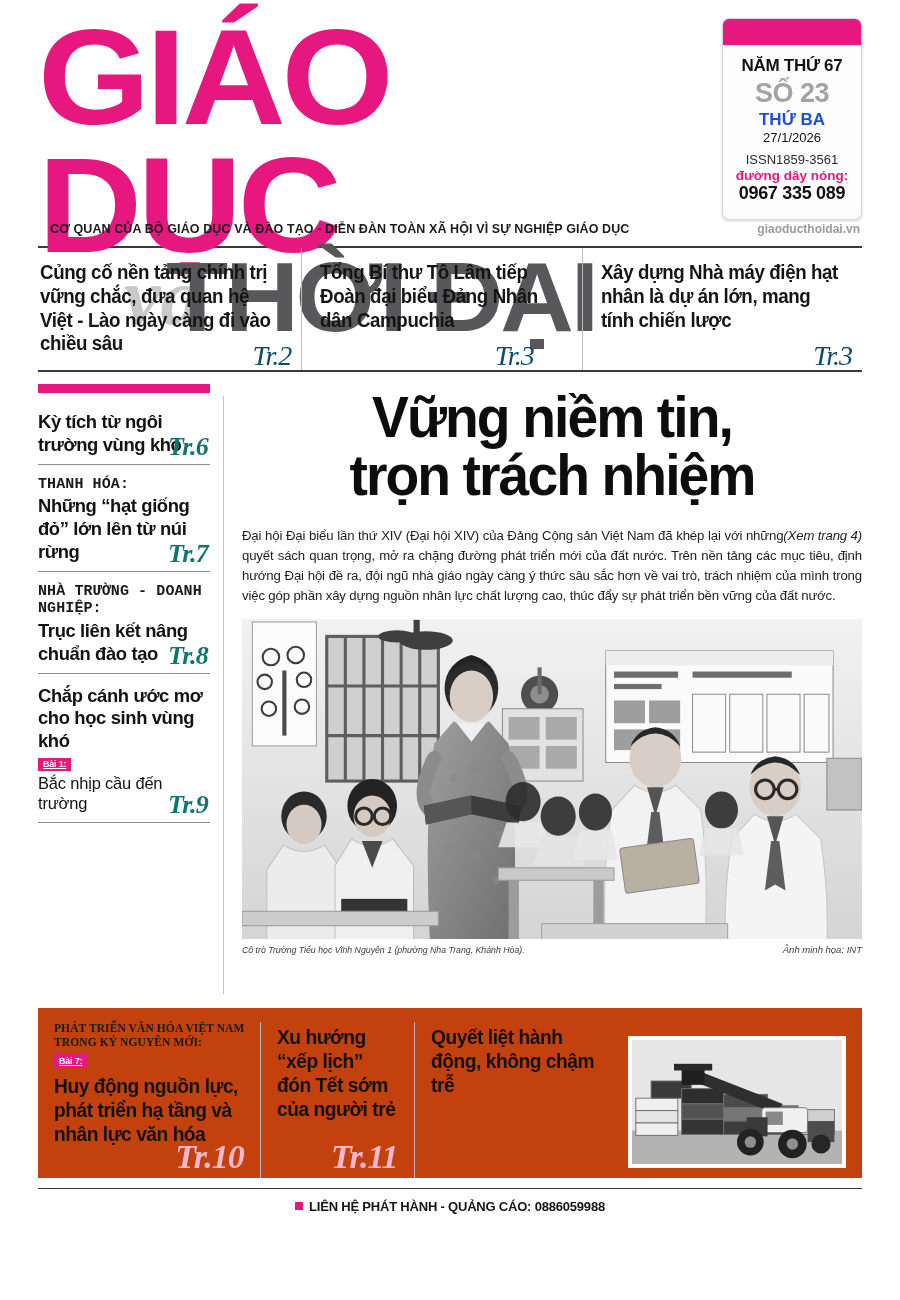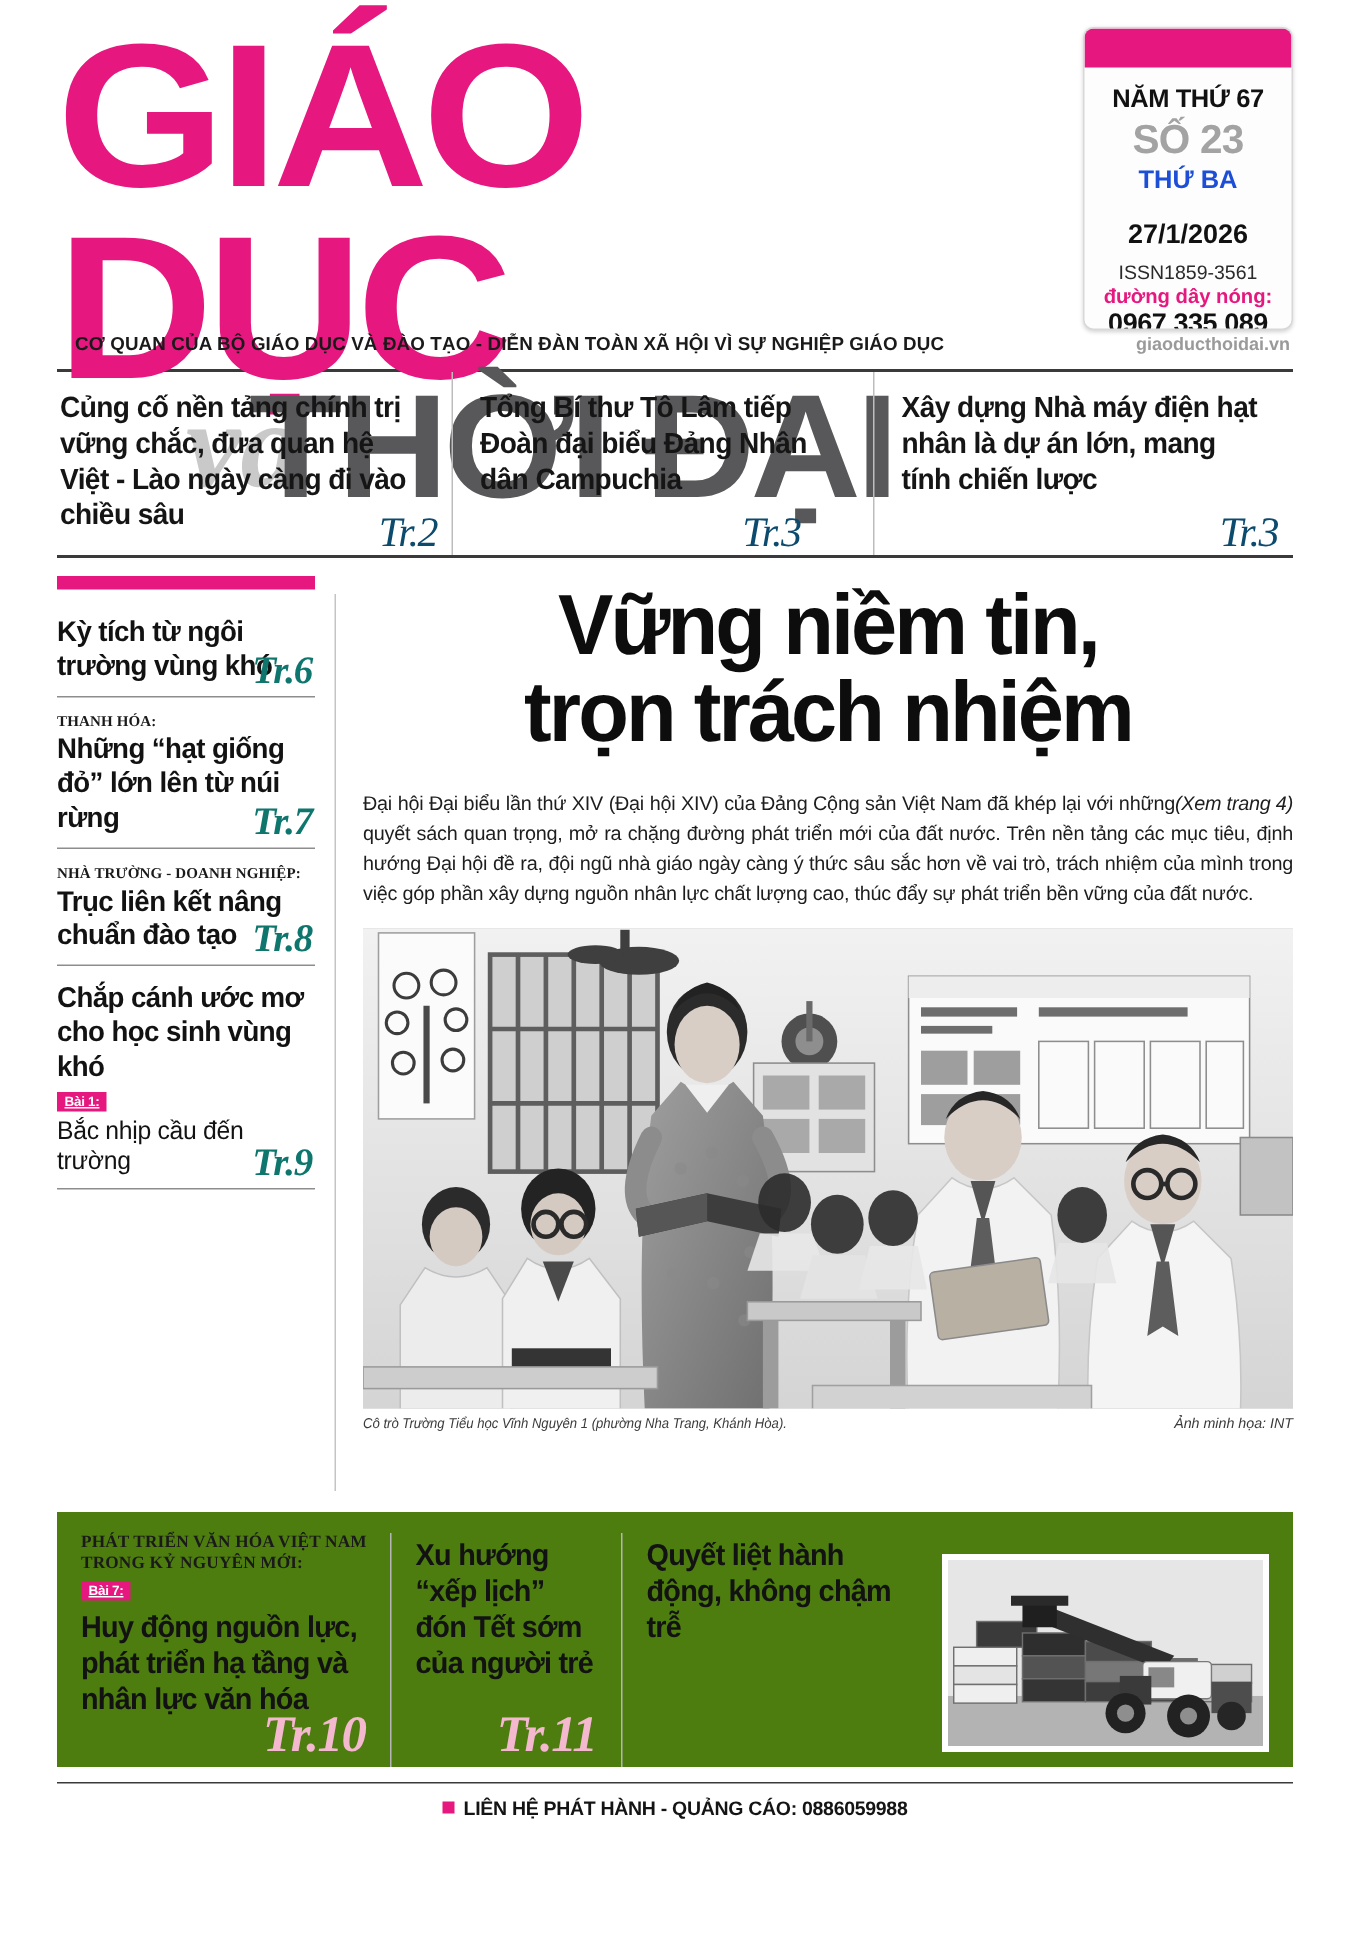--- a/index.html
+++ b/index.html
@@ -54,21 +54,21 @@
     width: 140px; height: 202px;
     background: #fdfdfd;
     border: 1px solid #d8d8d8; border-radius: 7px;
     box-shadow: 0 1px 3px rgba(0,0,0,.18);
     overflow: hidden; text-align: center;
   }
   .infobox-bar { height: 26px; background: #e6177e; }
   .ib-nam { margin-top: 11px; font-size: 17px; font-weight: bold; color: #111; letter-spacing: -0.3px; }
   .ib-so { margin-top: 2px; font-size: 27px; font-weight: bold; color: #a3a3a3; letter-spacing: -0.5px; }
   .ib-thu { margin-top: 1px; font-size: 17px; font-weight: bold; color: #1d4ed8; }
-  .ib-date { margin-top: 16px; font-size: 18px; font-weight: bold; color: #111; }
+  .ib-date { margin-top: 0px; font-size: 13px; font-weight: normal; color: #111; }
   .ib-issn { margin-top: 7px; font-size: 13px; color: #2b2b2b; }
   .ib-hot { margin-top: 1px; font-size: 13.5px; font-weight: bold; color: #e6177e; }
   .ib-phone { margin-top: 0px; font-size: 18px; font-weight: bold; color: #111; letter-spacing: -0.3px; }
 
   
   .rule-dark { height: 2px; background: #3a3a3a; margin-top: 6px; }
   .teasers { display: flex; height: 122px; }
   .teaser { position: relative; flex: 1; padding: 13px 14px 0 2px; }
   .teaser + .teaser { border-left: 1px solid #bdbdbd; padding-left: 18px; }
   .teaser-title {
@@ -91,22 +91,22 @@
   
   .sidebar { width: 186px; position: relative; padding-right: 14px; }
   .sidebar::after {
     content: ""; position: absolute; right: 0; top: 12px; bottom: 4px;
     width: 1px; background: #c4c4c4;
   }
   .pinkbar { height: 9px; background: #e6177e; margin-bottom: 18px; }
   .sb-item { position: relative; padding-bottom: 7px; margin-bottom: 11px; }
   .sb-item.ruled { border-bottom: 1px solid #8d8d8d; }
   .sb-kicker {
-    font-family: Liberation Serif, serif;
-    font-size: 10px; font-weight: bold; color: #1a1a1a;
+    font-family: Liberation Mono, monospace;
+    font-size: 15px; font-weight: bold; color: #1a1a1a;
     line-height: 1.18; letter-spacing: 0.1px; margin-bottom: 2px;
   }
   .sb-title {
     font-size: 19px; font-weight: bold; line-height: 1.2;
     color: #121212; letter-spacing: -0.4px;
     transform: scaleX(0.97); transform-origin: left top;
   }
   .sb-title.light { font-weight: normal; font-size: 17px; letter-spacing: -0.2px; }
   .sb-tr {
     position: absolute; right: 2px; bottom: 2px;
@@ -141,21 +141,21 @@
   .photo-main svg { display: block; width: 100%; height: 100%; }
   .capline { display: flex; justify-content: space-between; margin-top: 5px; }
   .caption {
     font-size: 9.5px; color: #3a3a3a; font-style: italic;
     transform: scaleX(0.92); transform-origin: left center;
   }
   .credit { font-size: 9.5px; color: #3a3a3a; font-style: italic; }
 
   
   .bottom {
-    margin-top: 10px; height: 170px; background: #4d7c0f;
+    margin-top: 10px; height: 170px; background: #c2410c;
     display: flex; position: relative; padding: 14px 16px 0;
   }
   .b-item { position: relative; flex: 1; padding-right: 12px; }
   .b-item + .b-item { border-left: 1px solid #b5b5b5; padding-left: 16px; }
   .b-item.wide { flex: 1.55; }
   .b-kicker {
     font-family: "Liberation Serif", serif;
     font-size: 11.5px; font-weight: bold; color: #1a1a1a;
     line-height: 1.2; letter-spacing: 0.1px;
   }

